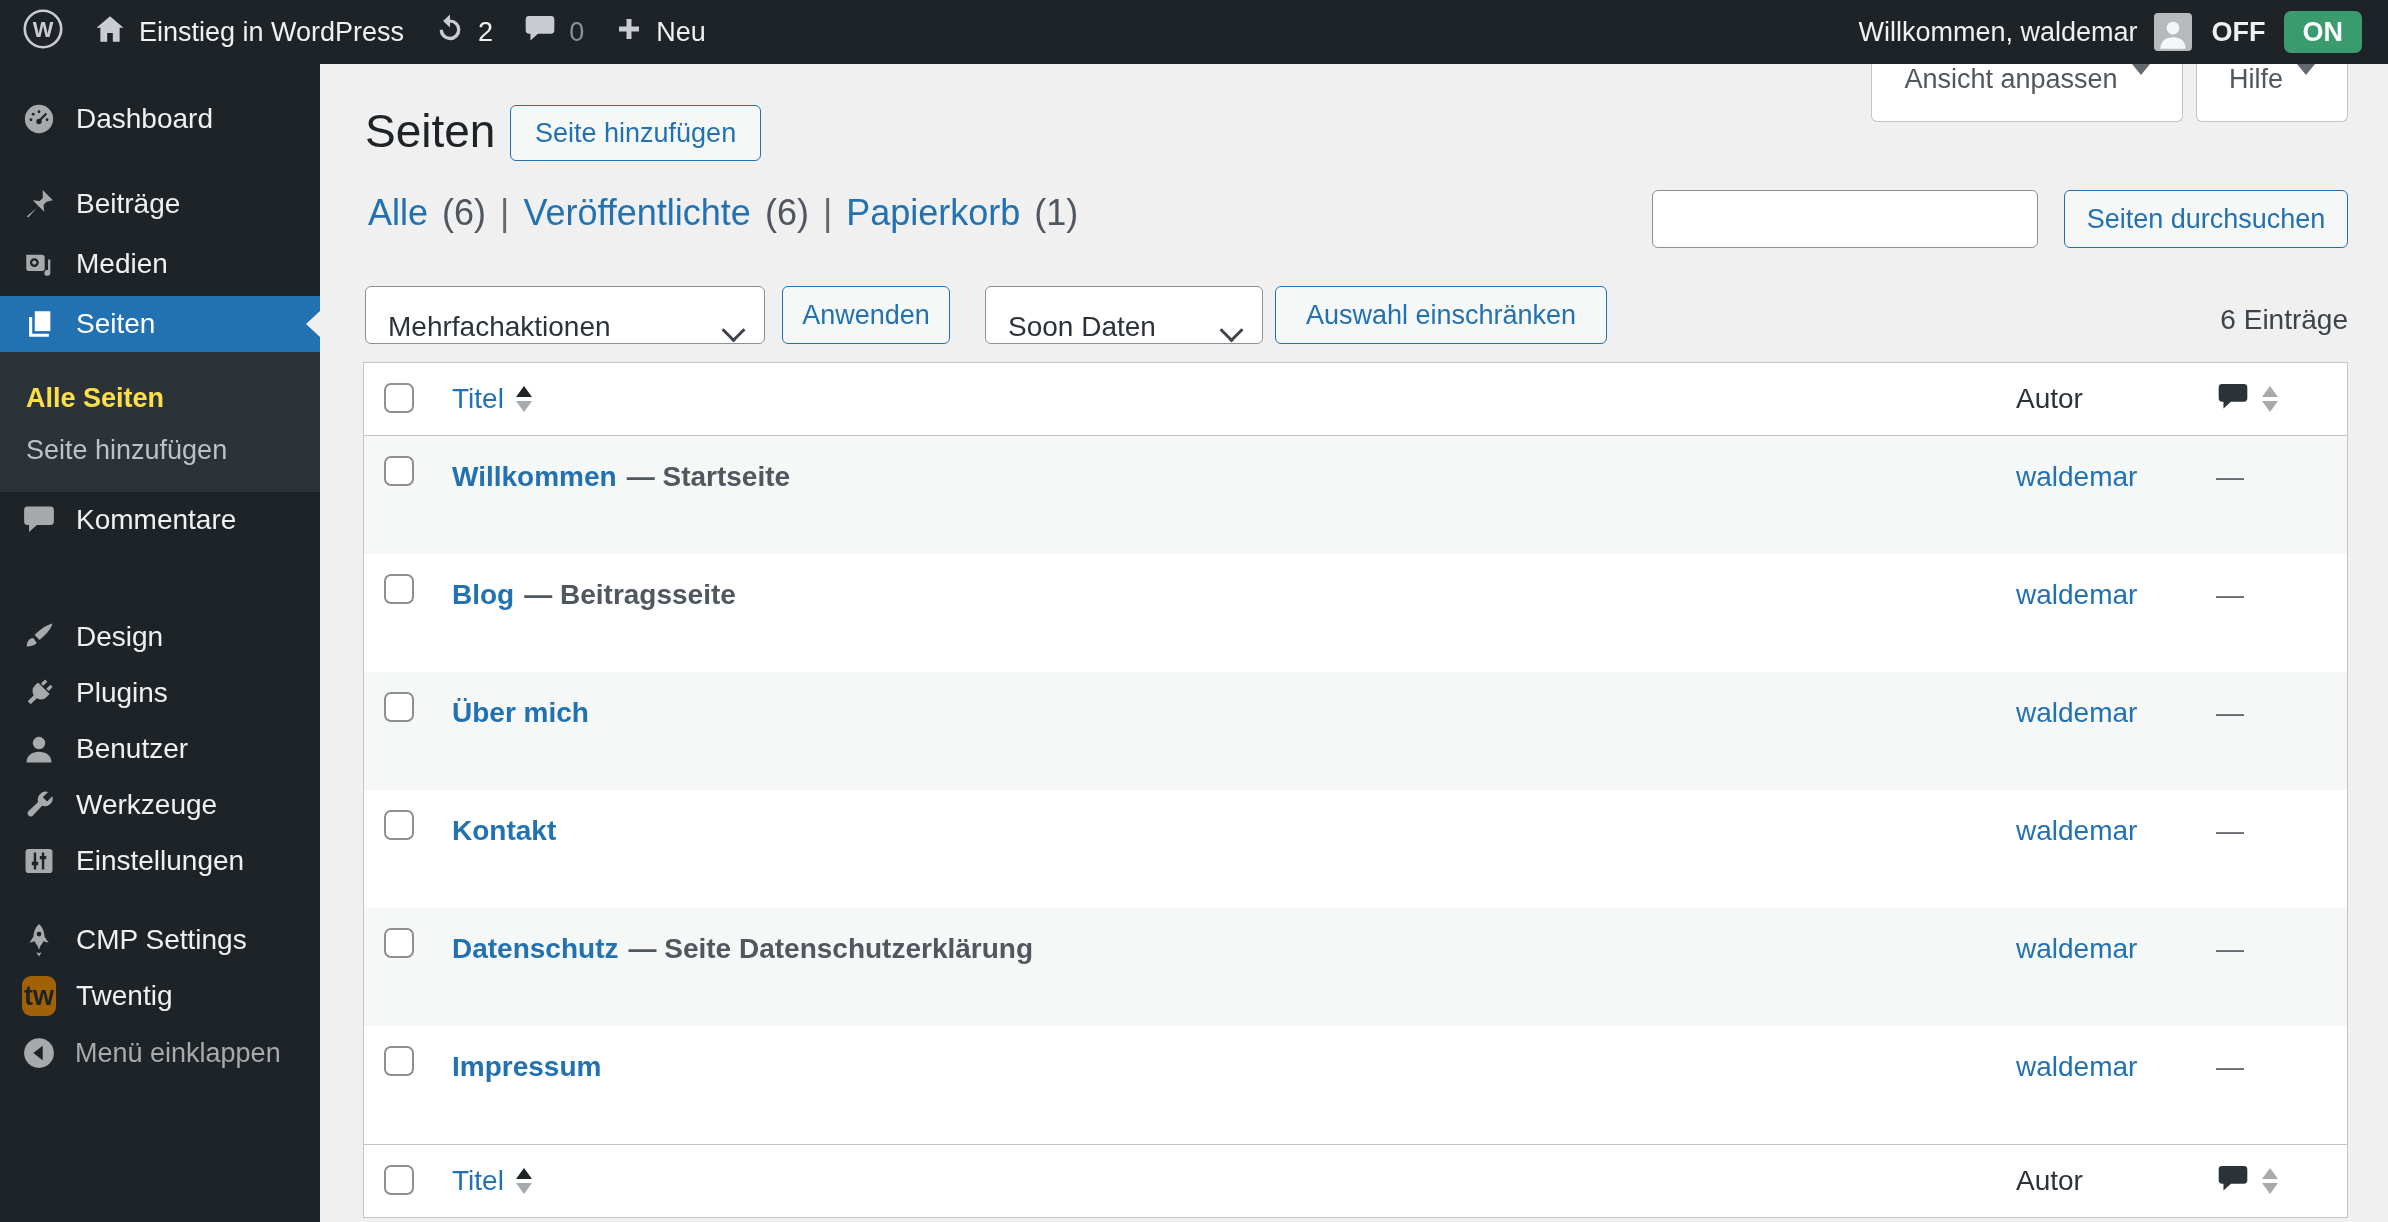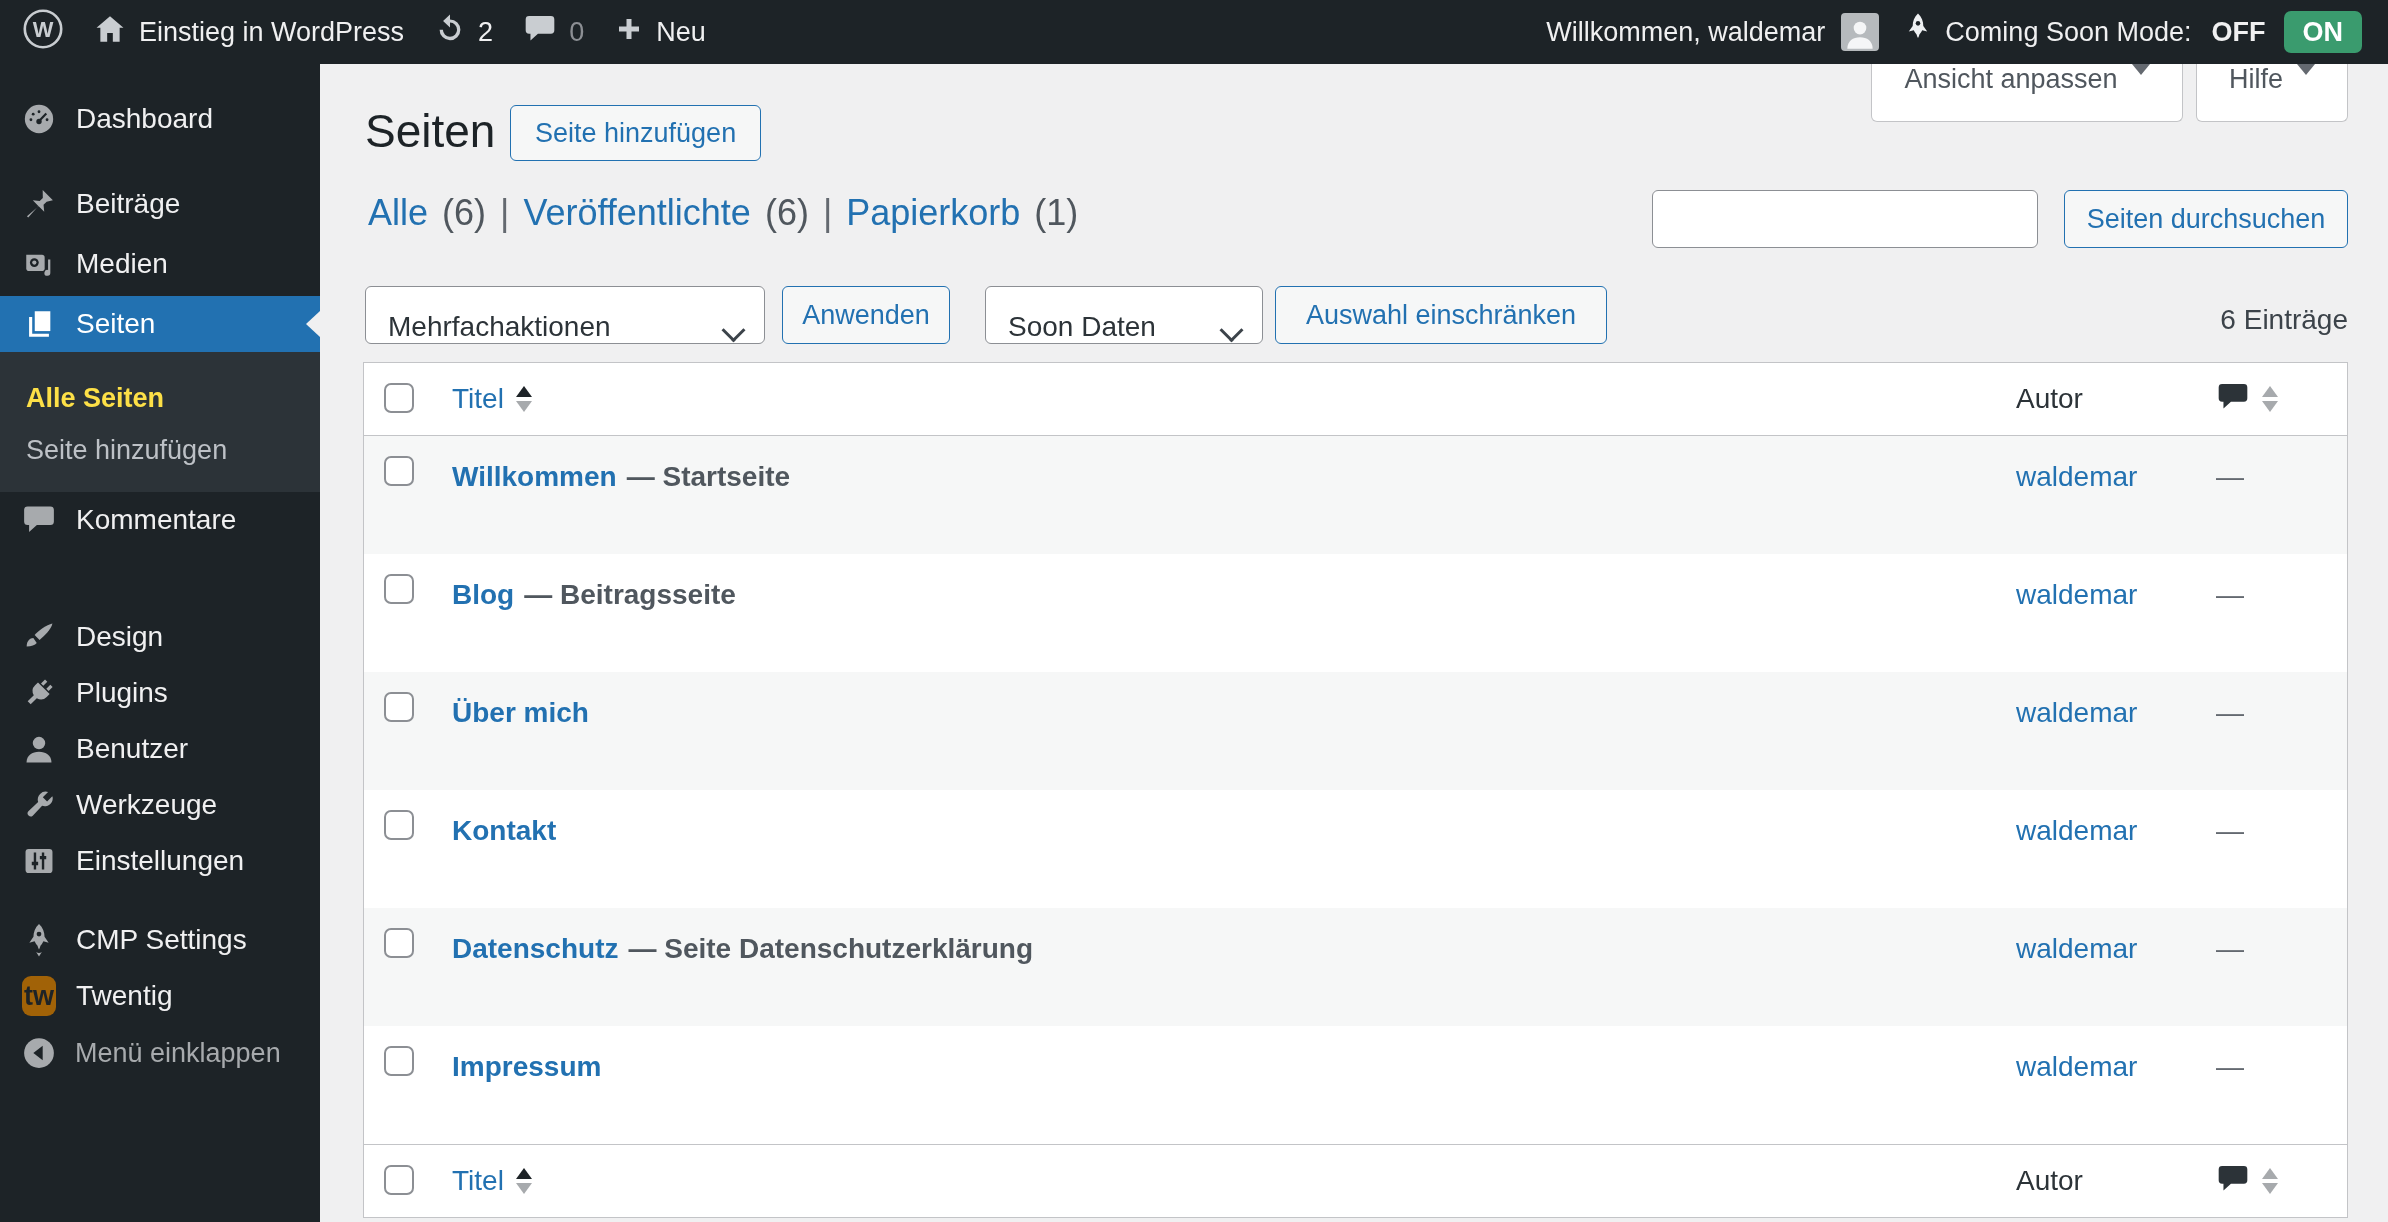--- a/index.html
+++ b/index.html
@@ -11,21 +11,21 @@
   .abar{position:absolute;left:0;top:0;width:2388px;height:64px;background:#1d2327;
         display:flex;align-items:center;color:#f0f0f1;font-size:27px;z-index:30;}
   .abar-left{display:flex;align-items:center;height:100%;}
   .abar-right{display:flex;align-items:center;height:100%;margin-left:auto;padding-right:26px;}
   .abar-item{display:flex;align-items:center;height:100%;padding:0 15px;gap:12px;cursor:pointer;}
   .abar-item.logo{padding:0 14px 0 22px;}
   .abar-count-dim{color:#8c8f94;}
   .greeting{padding-right:6px;}
   .avatar{display:flex;border-radius:4px;overflow:hidden;margin-left:10px;}
   .cs-label{margin-left:26px;margin-right:20px;}
-  .cs-off{font-weight:700;margin-right:18px;}
+  .cs-off{font-weight:700;margin-right:18px;margin-left:20px;}
   .cs-on{background:#3a9b6e;color:#fff;font-weight:700;border:none;border-radius:7px;
          height:42px;padding:0 19px;font-size:27px;font-family:inherit;cursor:pointer;}
 
   
   .sidebar{position:absolute;left:0;top:64px;width:320px;height:1158px;background:#1d2327;
            font-size:28px;color:#f0f0f1;}
   .menu{padding-top:27px;}
   .mitem{position:relative;height:56px;display:flex;align-items:center;cursor:pointer;}
   .micon{width:34px;height:34px;margin-left:22px;flex:0 0 34px;display:flex;align-items:center;justify-content:center;}
   .micon svg{width:34px;height:34px;}
@@ -166,29 +166,20 @@
     </div>
     <div class="abar-right">
       <span class="greeting">Willkommen, waldemar</span>
       <span class="avatar">
         <svg width="38" height="38" viewBox="0 0 24 24">
             <rect width="24" height="24" fill="#b6babd"></rect>
             <circle cx="12" cy="9.5" r="4" fill="#f5f6f7"></circle>
             <path d="M4 22.5c0-4.8 3.6-7.2 8-7.2s8 2.4 8 7.2z" fill="#f5f6f7"></path>
           </svg>
       </span>
-      <span class="cs-label" style="display:flex;align-items:center;gap:14px;">
-        <span>
-          <svg width="26" height="34" viewBox="0 0 24 30" fill="#eef0f2">
-              <path d="M12 .8c3.4 3 4.9 7.4 4.9 11.4l3.6 5.2-4.6-1.3a13 13 0 0 1-2.6 3.9c-.3 1.3-.8 2.4-1.3 3.3-.5-.9-1-2-1.3-3.3a13 13 0 0 1-2.6-3.9L3.5 17.4l3.6-5.2C7.1 8.2 8.6 3.8 12 .8z"></path>
-              <circle cx="12" cy="9.8" r="2.1" fill="#1d2327"></circle>
-            </svg>
-        </span>
-        <span>Coming Soon Mode:</span>
-      </span>
       <span class="cs-off">OFF</span>
       <button class="cs-on">ON</button>
     </div>
   </div>
 
   <div class="sidebar">
     <div class="menu">
 
       <div class="mitem">
         <span class="micon">

